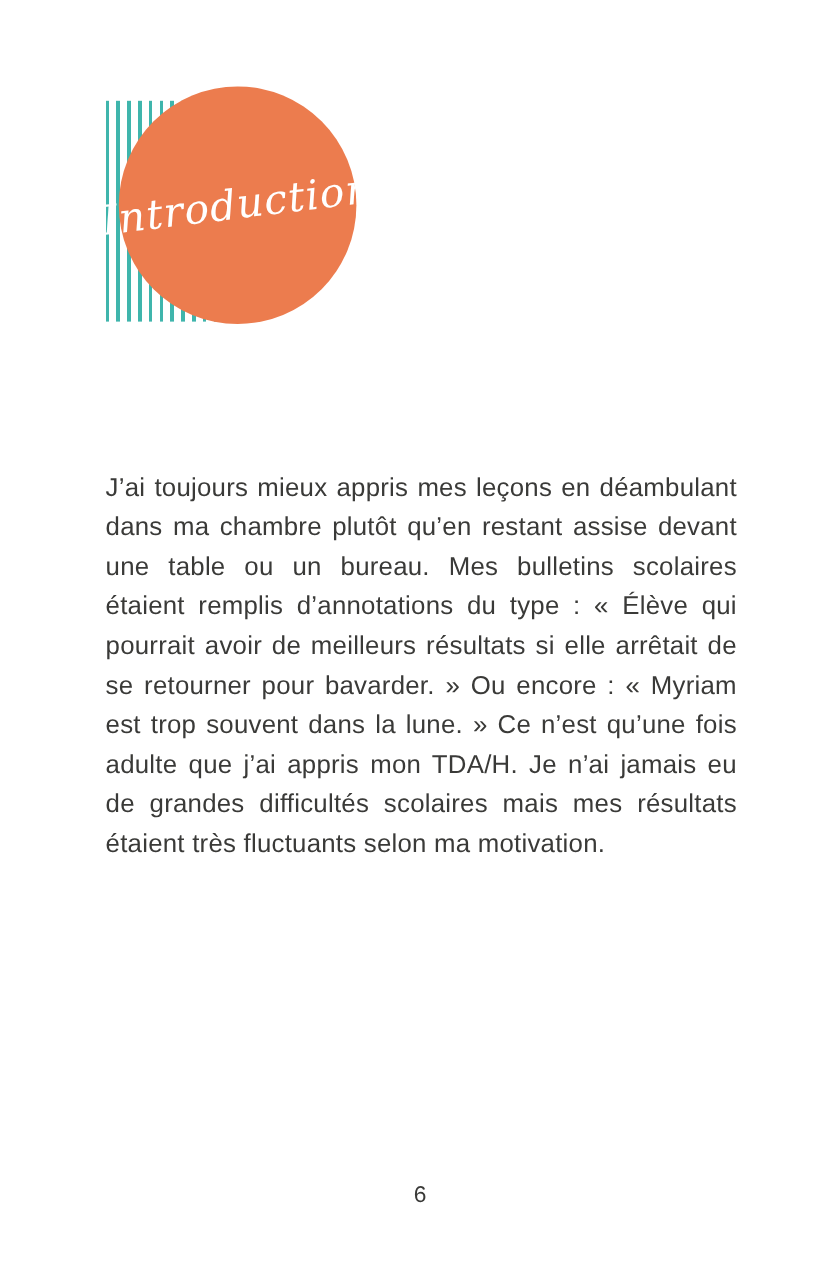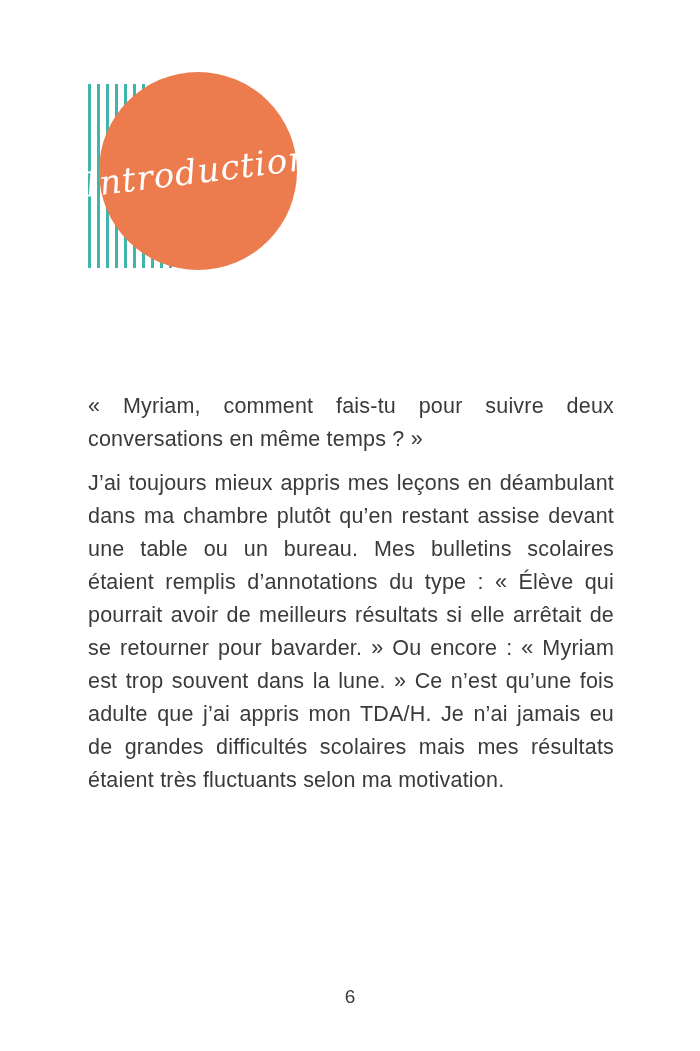--- a/index.html
+++ b/index.html
@@ -79,19 +79,18 @@
 
 <div class="page">
 
   <div class="stripe-pattern"></div>
 
   <div class="intro-circle">
     <span class="intro-label">Introduction</span>
   </div>
 
   <div class="body-text">
-    <p>« Myriam, comment fais-tu pour suivre deux conversations en même temps ? »</p>
     <p>J’ai toujours mieux appris mes leçons en déambulant dans ma chambre plutôt qu’en restant assise devant une table ou un bureau. Mes bulletins scolaires étaient remplis d’annotations du type : « Élève qui pourrait avoir de meilleurs résultats si elle arrêtait de se retourner pour bavarder. » Ou encore : « Myriam est trop souvent dans la lune. » Ce n’est qu’une fois adulte que j’ai appris mon TDA/H. Je n’ai jamais eu de grandes difficultés scolaires mais mes résultats étaient très fluctuants selon ma motivation.</p>
   </div>
 
   <div class="page-number">6</div>
 
 </div>
 
 </body></html>

